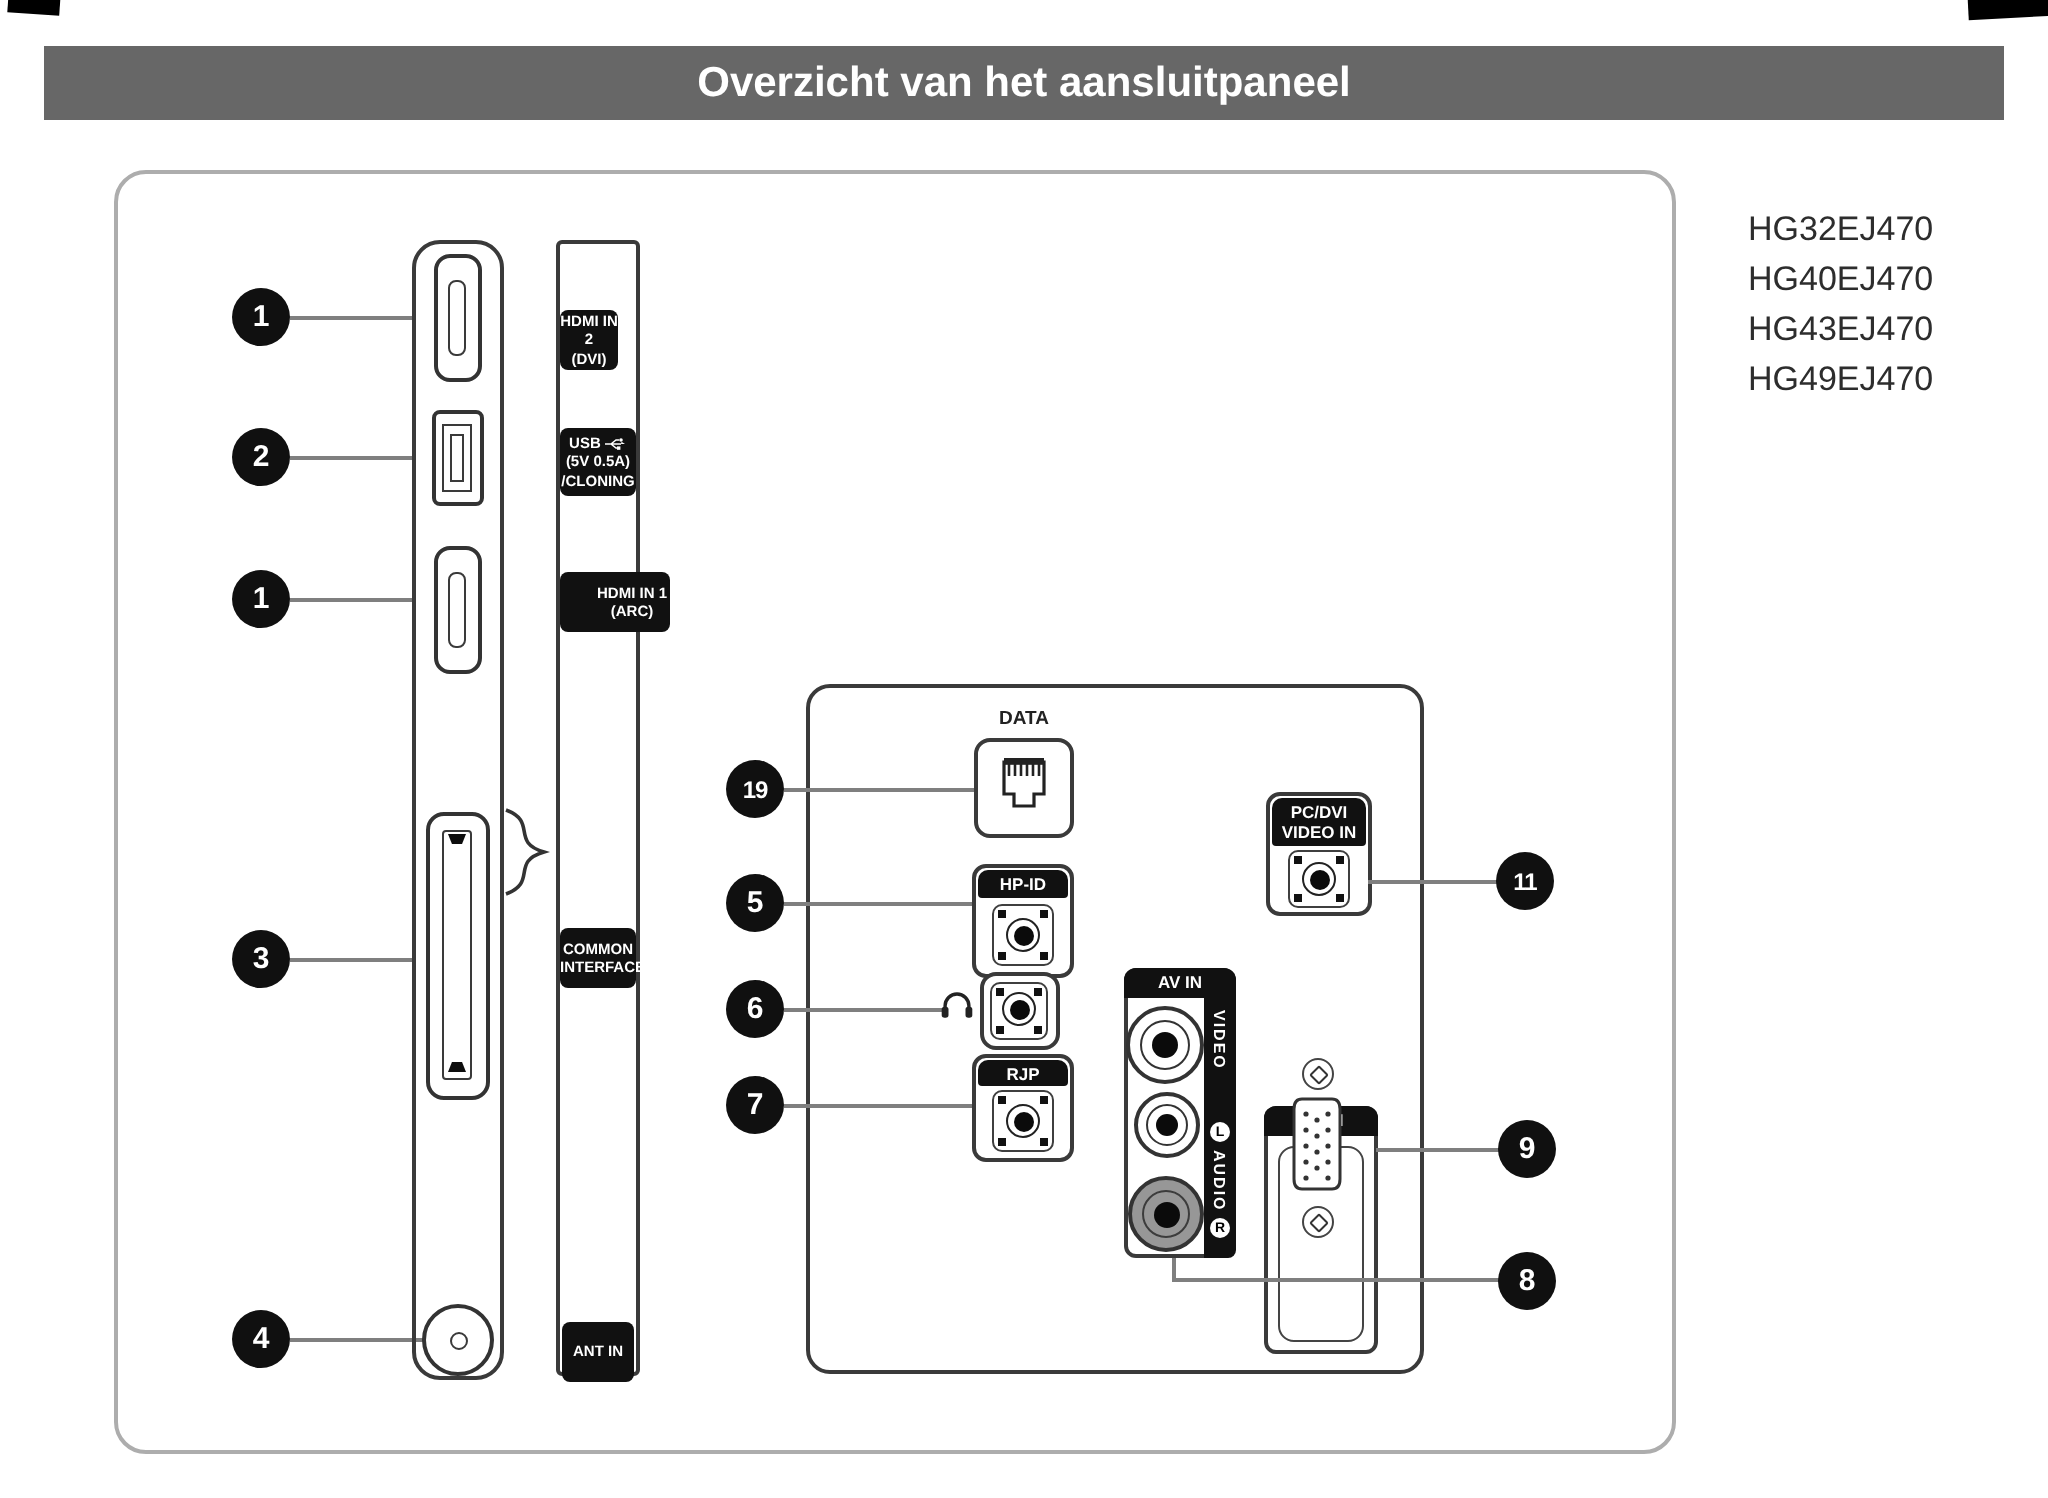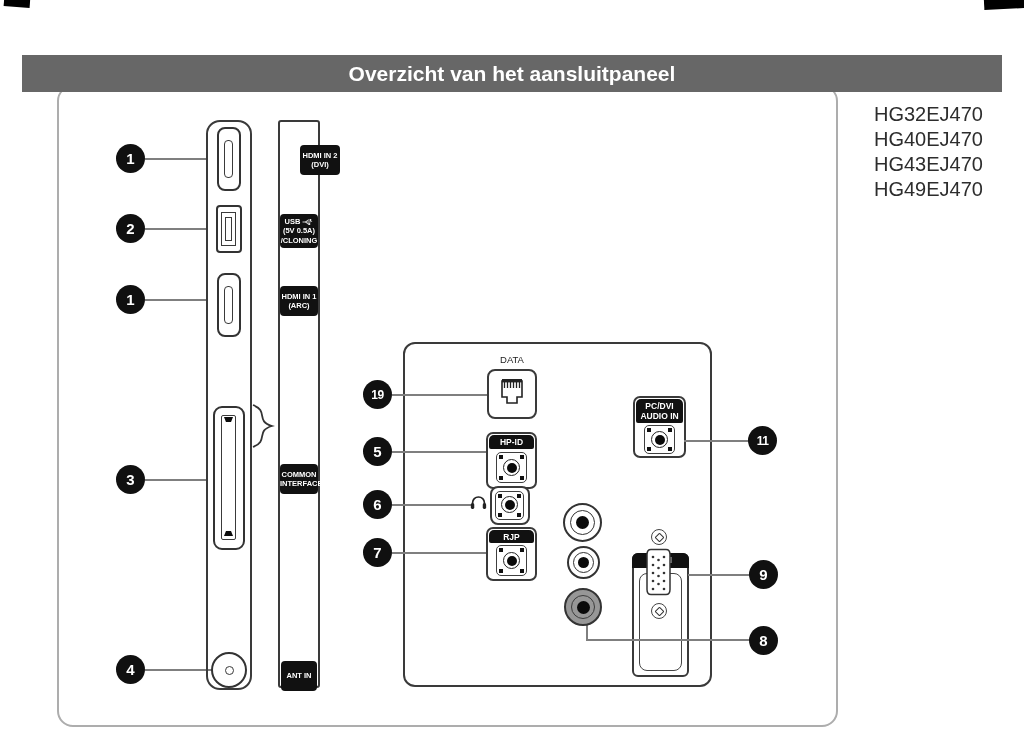--- a/index.html
+++ b/index.html
@@ -6,24 +6,24 @@
   .stage{position:relative;width:1024px;height:749px;background:#fff;
          font-family:"Liberation Sans", sans-serif;overflow:hidden;}
   .abs{position:absolute;}
 
   
   .artifact{position:absolute;background:#000;z-index:1;}
 
   
   .titlebar{left:22px;top:23px;width:980px;height:37px;background:#676767;
     color:#fff;font-size:21px;font-weight:bold;display:flex;align-items:center;
-    justify-content:center;z-index:2;margin-top:32px;}
-
-  
-  .models{left:874px;top:102px;color:#2d2d2d;font-size:20px;line-height:25px;z-index:2;}
+    justify-content:center;z-index:2;}
+
+  
+  .models{left:874px;top:102px;color:#2d2d2d;font-size:17px;line-height:25px;z-index:2;}
 
   
   .frame{left:57px;top:85px;width:777px;height:638px;border:2px solid #adadad;
     border-radius:16px;z-index:1;}
 
   
   .line{background:#7f7f7f;z-index:2;}
   .hline{height:2px;} .vline{width:2px;}
 
   
@@ -81,21 +81,21 @@
     background:#fff;color:#000;font-size:7px;font-weight:bold;display:flex;
     align-items:center;justify-content:center;}
 
   .screw{position:absolute;width:14px;height:14px;border:1.5px solid #444;
     border-radius:50%;background:#fff;z-index:5;}
   .screw:after{content:"";position:absolute;left:50%;top:50%;width:5px;height:5px;
     margin:-3.25px 0 0 -3.25px;border:1px solid #333;border-radius:1px;
     transform:rotate(45deg);}
 
   .ci-mark{position:absolute;background:#0d0d0d;z-index:5;}
-  .data-text{color:#222;font-size:9.5px;font-weight:normal;text-align:center;z-index:4;}
+  .data-text{color:#222;font-size:9.5px;font-weight:bold;text-align:center;z-index:4;}
   svg{display:block;}
 </style>
 </head>
 <body>
 
 <div class="stage">
 
   <div class="artifact" style="left:4px;top:-4px;width:26px;height:11px;transform:rotate(4deg);"></div>
   <div class="artifact" style="left:984px;top:-5px;width:42px;height:14px;transform:rotate(-3deg);"></div>
 
@@ -147,36 +147,36 @@
   </div>
 
   <div class="abs port" style="left:211px;top:652px;width:32px;height:32px;border-radius:50%;z-index:4;">
     <div class="port-inner" style="left:12px;top:12px;width:7px;height:7px;border-radius:50%;"></div>
   </div>
 
   <svg class="abs" style="left:247px;top:400px;z-index:4;" width="28" height="52" viewBox="0 0 28 52">
     <path d="M6,5 C22,11 8,21 25,26 C8,31 22,41 6,47" stroke="#333" stroke-width="1.8" fill="none"></path>
   </svg>
 
-  <div class="abs badge" style="left:280px;top:145px;width:40px;height:30px;margin-left:20px;">
+  <div class="abs badge" style="left:280px;top:155px;width:29px;height:30px;">
     <span>HDMI IN 2</span>
     <span>(DVI)</span>
   </div>
   <div class="abs badge" style="left:280px;top:214px;width:38px;height:34px;">
     <span><span>USB</span>
       <svg width="11" height="6" viewBox="0 0 22 12" style="display:inline;vertical-align:middle;">
         <path d="M1,6 H17 M7,6 L12,2 H15 M7,6 L12,10 H14" stroke="#fff" stroke-width="1.6" fill="none"></path>
         <circle cx="17" cy="2" r="1.8" fill="#fff"></circle>
           <rect x="13" y="8.4" width="3.4" height="3.4" fill="#fff"></rect>
         <path d="M17,6 L21,6 L17.5,3.8 Z" fill="#fff"></path>
       </svg></span>
     <span>(5V 0.5A)</span>
     <span>/CLONING</span>
   </div>
-  <div class="abs badge" style="left:280px;top:286px;width:38px;height:30px;">
+  <div class="abs badge" style="left:280px;top:286px;width:38px;height:30px;padding-left:17px;">
     <span>HDMI IN 1</span>
     <span>(ARC)</span>
   </div>
   <div class="abs badge" style="left:280px;top:464px;width:38px;height:30px;">
     <span>COMMON</span>
     <span>INTERFACE</span>
   </div>
   <div class="abs badge" style="left:281px;top:661px;width:36px;height:30px;">
     <span>ANT IN</span>
   </div>
@@ -219,29 +219,38 @@
     <div class="jack" style="left:8px;top:16px;width:29px;height:29px;">
       <div class="cdots"></div>
       <div class="ring"></div>
       <div class="dot"></div>
     </div>
   </div>
 
   <div class="abs block" style="left:633px;top:396px;width:49px;height:58px;">
     <div class="block-badge" style="height:24px;">
       <span>PC/DVI</span>
-      <span>AUDIO IN</span>
+      <span>VIDEO IN</span>
     </div>
     <div class="jack" style="left:9px;top:27px;width:29px;height:27px;">
       <div class="cdots" style="box-shadow:21px 0 0 #111,0 19px 0 #111,21px 19px 0 #111;"></div>
       <div class="ring"></div>
       <div class="dot"></div>
     </div>
   </div>
 
+  <div class="abs block" style="left:562px;top:484px;width:52px;height:141px;border-radius:6px;">
+    <div class="block-header">AV IN</div>
+    <div class="av-strip">
+      <span class="vtext" style="top:6px;">VIDEO</span>
+      <span class="circle-letter" style="top:62px;">L</span>
+      <span class="vtext" style="top:76px;">AUDIO</span>
+      <span class="circle-letter" style="top:110px;">R</span>
+    </div>
+  </div>
   <div class="abs rca" style="left:563px;top:503px;width:35px;height:35px;">
     <div class="mid"></div>
     <div class="core"></div>
   </div>
   <div class="abs rca" style="left:567px;top:546px;width:29px;height:29px;">
     <div class="mid" style="inset:4px;"></div>
     <div class="core" style="width:11px;height:11px;margin:-5.5px 0 0 -5.5px;"></div>
   </div>
   <div class="abs rca gray" style="left:564px;top:588px;width:34px;height:34px;">
     <div class="mid"></div>

